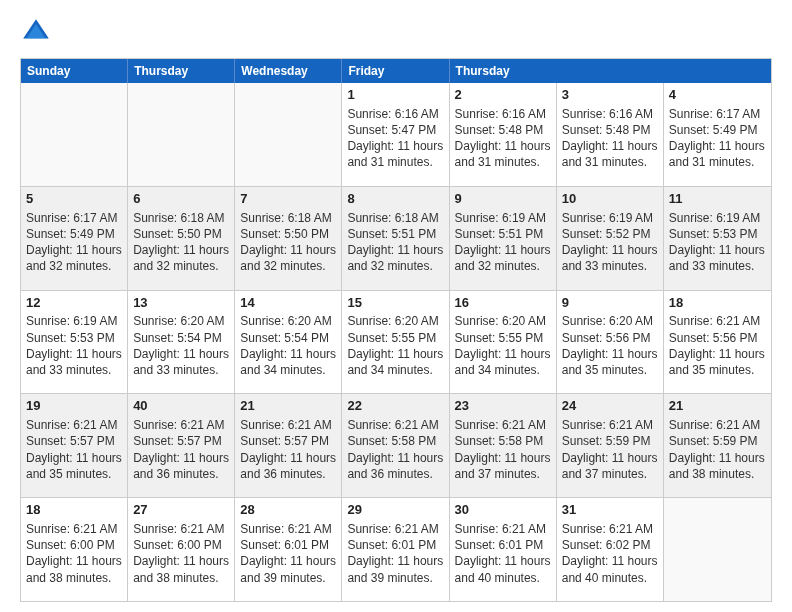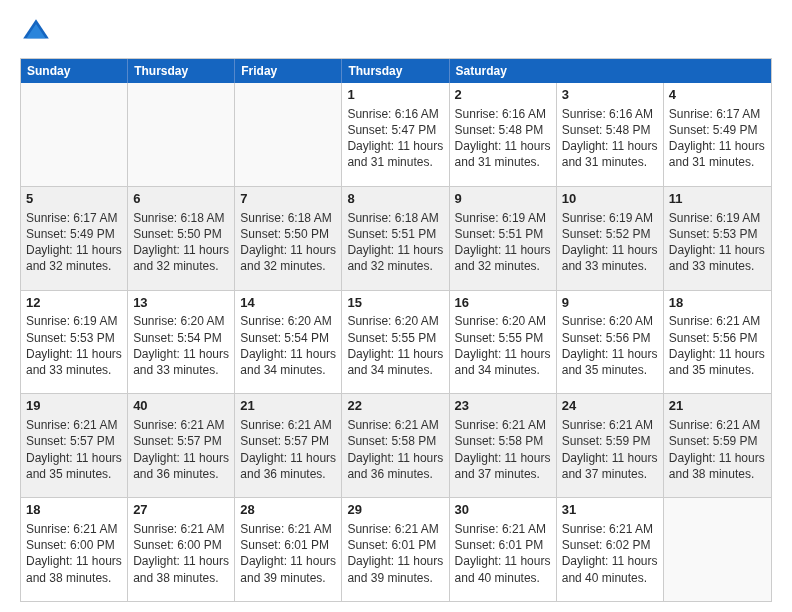--- a/index.html
+++ b/index.html
@@ -136,23 +136,23 @@
     <div class="title-block">
       <div class="main-title"></div>
       <div class="subtitle"></div>
     </div>
   </div>
 
   <div class="calendar">
     <div class="cal-header-row">
     <div class="cal-header-cell">Sunday</div>
         <div class="cal-header-cell">Thursday</div>
+        <div class="cal-header-cell">Wednesday</div>
         <div class="cal-header-cell">Friday</div>
         <div class="cal-header-cell">Thursday</div>
-        <div class="cal-header-cell">Saturday</div>
       </div>
     <div class="cal-body">
     <div class="cal-week">
           <div class="cal-cell empty"></div>
           <div class="cal-cell empty"></div>
           <div class="cal-cell empty"></div>
           <div class="cal-cell"><span class="day-num">1</span><span class="cell-text">Sunrise: 6:16 AM<br>Sunset: 5:47 PM<br>Daylight: 11 hours and 31 minutes.</span></div>
           <div class="cal-cell"><span class="day-num">2</span><span class="cell-text">Sunrise: 6:16 AM<br>Sunset: 5:48 PM<br>Daylight: 11 hours and 31 minutes.</span></div>
           <div class="cal-cell"><span class="day-num">3</span><span class="cell-text">Sunrise: 6:16 AM<br>Sunset: 5:48 PM<br>Daylight: 11 hours and 31 minutes.</span></div>
           <div class="cal-cell"><span class="day-num">4</span><span class="cell-text">Sunrise: 6:17 AM<br>Sunset: 5:49 PM<br>Daylight: 11 hours and 31 minutes.</span></div>

